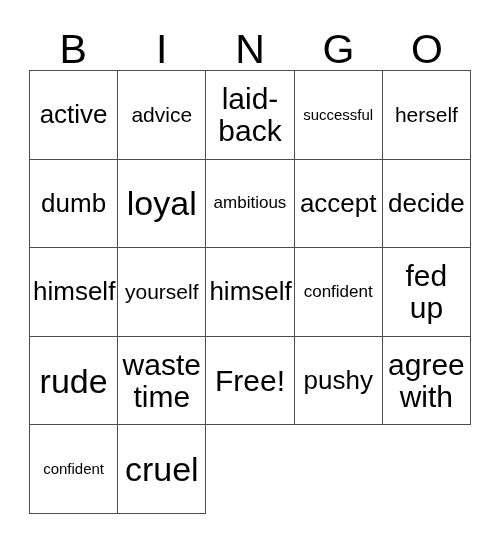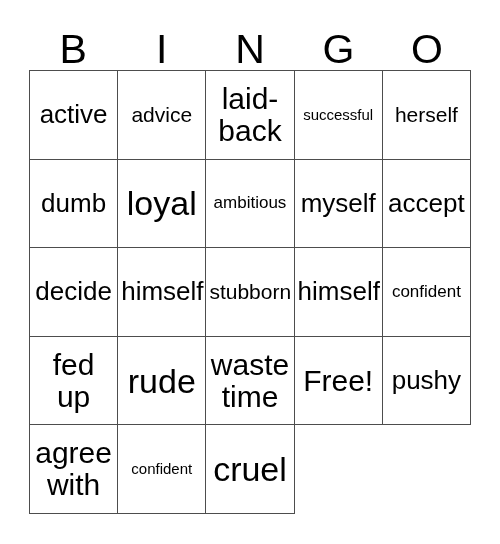--- a/index.html
+++ b/index.html
@@ -123,33 +123,30 @@
       <div class="bingo-cell">
         <span class="cell-text fs-md">dumb</span>
       </div>
       <div class="bingo-cell">
         <span class="cell-text fs-xl">loyal</span>
       </div>
       <div class="bingo-cell">
         <span class="cell-text fs-xs">ambitious</span>
       </div>
       <div class="bingo-cell">
-        <span class="cell-text fs-md">myself</span>
-      </div>
-      <div class="bingo-cell">
         <span class="cell-text fs-md">accept</span>
       </div>
       <div class="bingo-cell">
         <span class="cell-text fs-md">decide</span>
       </div>
       <div class="bingo-cell">
         <span class="cell-text fs-md">himself</span>
       </div>
       <div class="bingo-cell">
-        <span class="cell-text fs-sm">stubborn</span>
+        <span class="cell-text fs-sm">yourself</span>
       </div>
       <div class="bingo-cell">
         <span class="cell-text fs-md">himself</span>
       </div>
       <div class="bingo-cell">
         <span class="cell-text fs-xs">confident</span>
       </div>
       <div class="bingo-cell">
         <span class="cell-text fs-lg">fed
 up</span>

